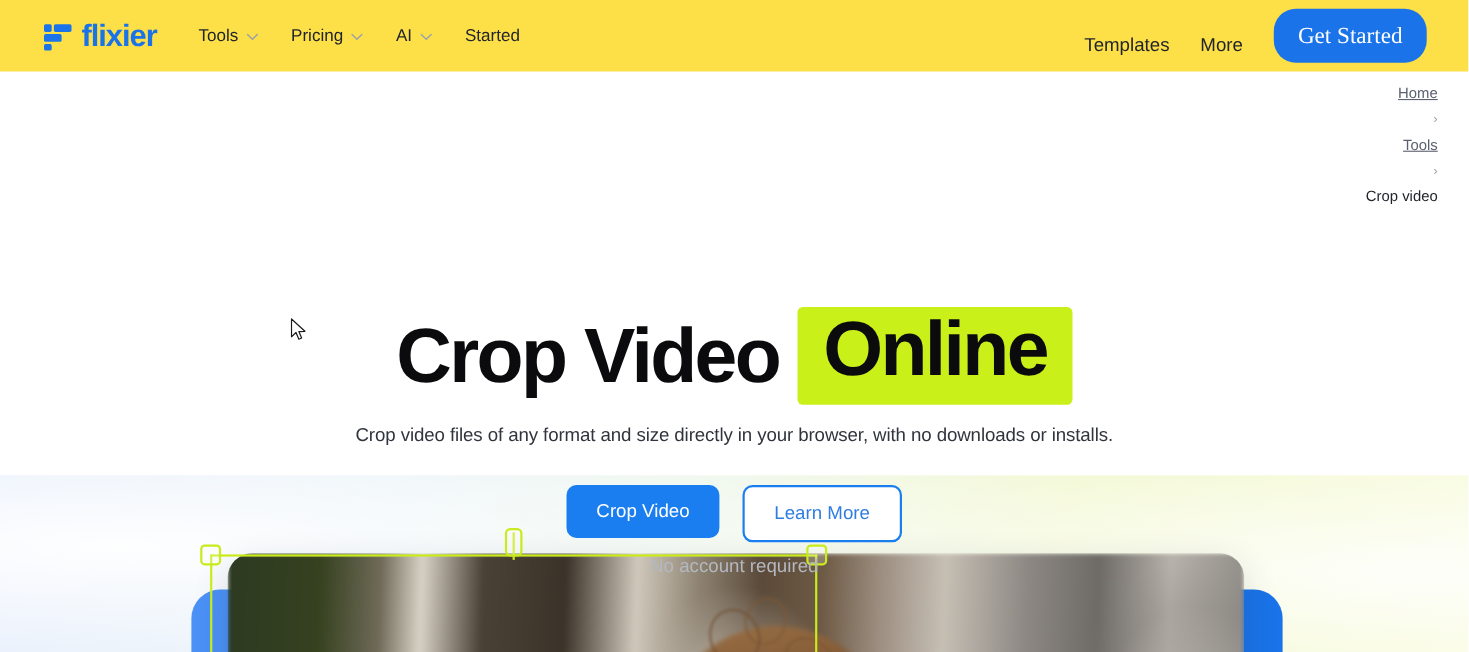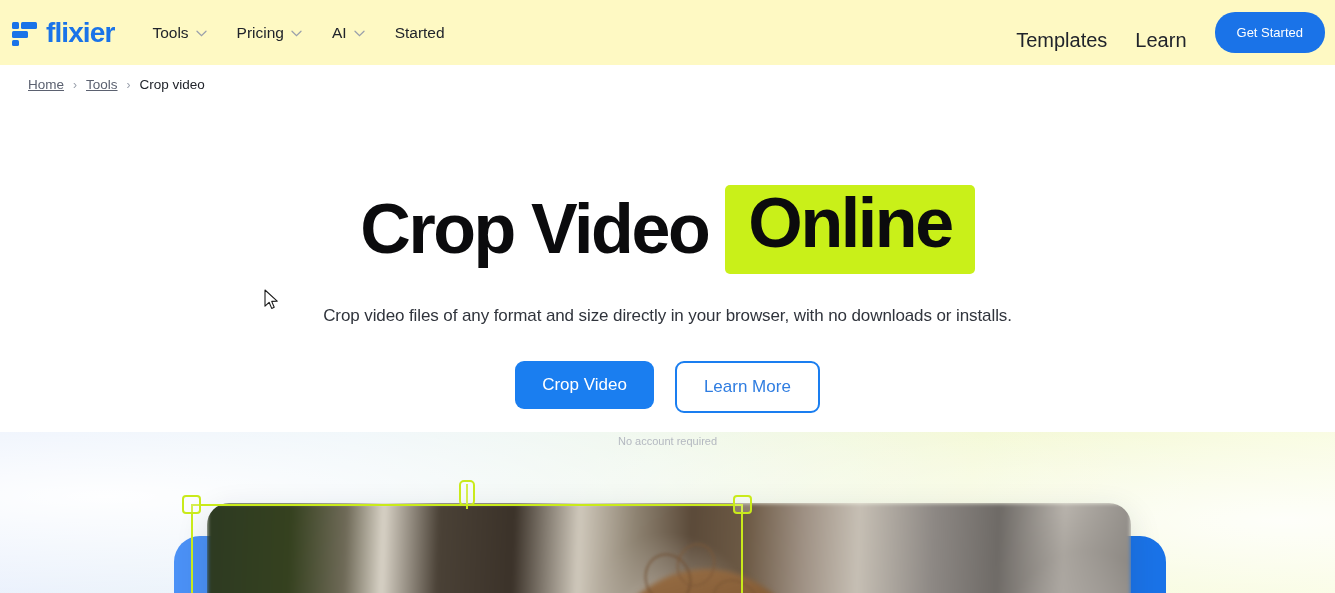--- a/index.html
+++ b/index.html
@@ -16,22 +16,22 @@
     background: #ffffff;
     color: #1b1b1f;
     position: relative;
   }
 
   
   .navbar {
     height: 65px;
     display: flex;
     align-items: center;
-    padding: 0 12px;
-    background: #fef9c3;
+    padding: 0 40px;
+    background: #fde047;
     position: relative;
     z-index: 40;
   }
 
   .logo {
     display: flex;
     align-items: center;
     gap: 9px;
     cursor: pointer;
     margin-right: 38px;
@@ -87,21 +87,21 @@
   .chev svg { display: block; }
 
   .nav-right {
     margin-left: auto;
     display: flex;
     align-items: center;
     gap: 28px;
   }
 
   .nav-plain {
-    font-size: 20px;
+    font-size: 17px;
     color: #21242b;
     cursor: pointer;
     white-space: nowrap;
     margin-top: 16px;
   }
 
   .btn-signin {
     border: 2px solid #1a73e8;
     border-radius: 8px;
     color: #2f7de1;
@@ -112,38 +112,39 @@
     white-space: nowrap;
     font-family: inherit;
     line-height: 1;
   }
 
   .btn-getstarted {
     background: #1a73e8;
     border: none;
     border-radius: 20px;
     color: #ffffff;
-    font-size: 13px;
+    font-size: 21px;
     padding: 14px 22px;
     cursor: pointer;
     white-space: nowrap;
-    font-family: Liberation Sans, sans-serif;
+    font-family: Liberation Serif, serif;
     line-height: 1;
     margin-right: -2px;
   }
 
   
   .breadcrumb {
     display: flex;
     align-items: flex-end;
     gap: 9px;
     padding: 12px 28px 0 28px;
     font-size: 13.5px;
     position: relative;
     z-index: 30;
+    flex-direction: column;
   }
   .crumb-link {
     color: #5b6170;
     text-decoration: underline;
     cursor: pointer;
   }
   .crumb-sep {
     color: #9aa0ac;
     font-size: 12px;
   }
@@ -173,21 +174,21 @@
 
   .hl {
     background: #c9f019;
     padding: 3px 23px 16px 23px;
     border-radius: 5px;
     display: inline-block;
     line-height: 1.0;
   }
 
   .hero-sub {
-    margin-top: 32px;
+    margin-top: 18px;
     font-size: 17px;
     color: #30343c;
     letter-spacing: -0.1px;
   }
 
   .hero-cta {
     margin-top: 35px;
     display: flex;
     justify-content: center;
     gap: 21px;
@@ -211,22 +212,22 @@
     border-radius: 9px;
     color: #2f7de1;
     font-size: 17px;
     padding: 0 27px;
     height: 52px;
     cursor: pointer;
     font-family: inherit;
   }
 
   .hero-note {
-    margin-top: 22px;
-    font-size: 11px;
+    margin-top: 12px;
+    font-size: 17px;
     color: #b4b8c0;
   }
 
   
   .stage {
     position: absolute;
     left: 0;
     right: 0;
     bottom: 0;
     top: 432px;
@@ -428,21 +429,21 @@
     </div>
 
     <div class="nav-item">
       <span>Started</span>
     </div>
 
   </nav>
 
   <div class="nav-right">
     <span class="nav-plain">Templates</span>
-    <span class="nav-plain">Learn</span>
+    <span class="nav-plain">More</span>
     <button class="btn-getstarted">Get Started</button>
   </div>
 
 </header>
 
 <div class="breadcrumb">
   <span class="crumb-link">Home</span>
   <span class="crumb-sep">›</span>
   <span class="crumb-link">Tools</span>
   <span class="crumb-sep">›</span>

